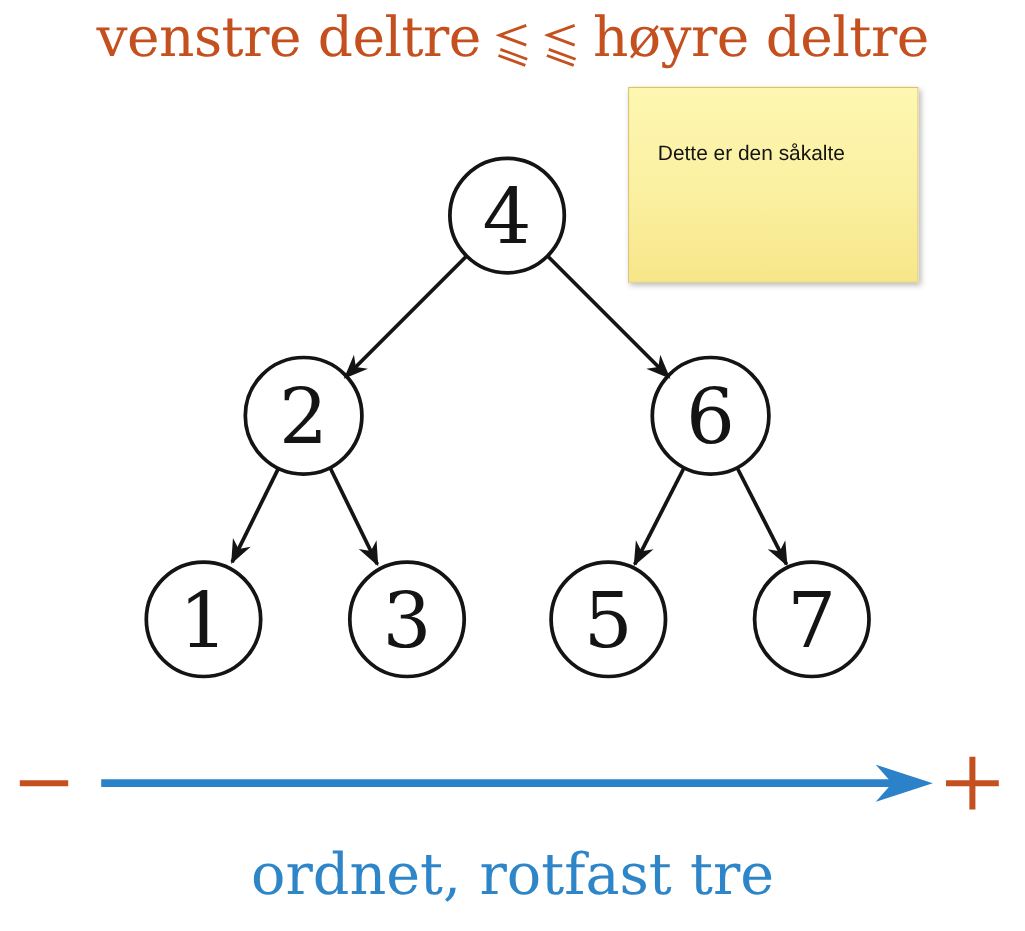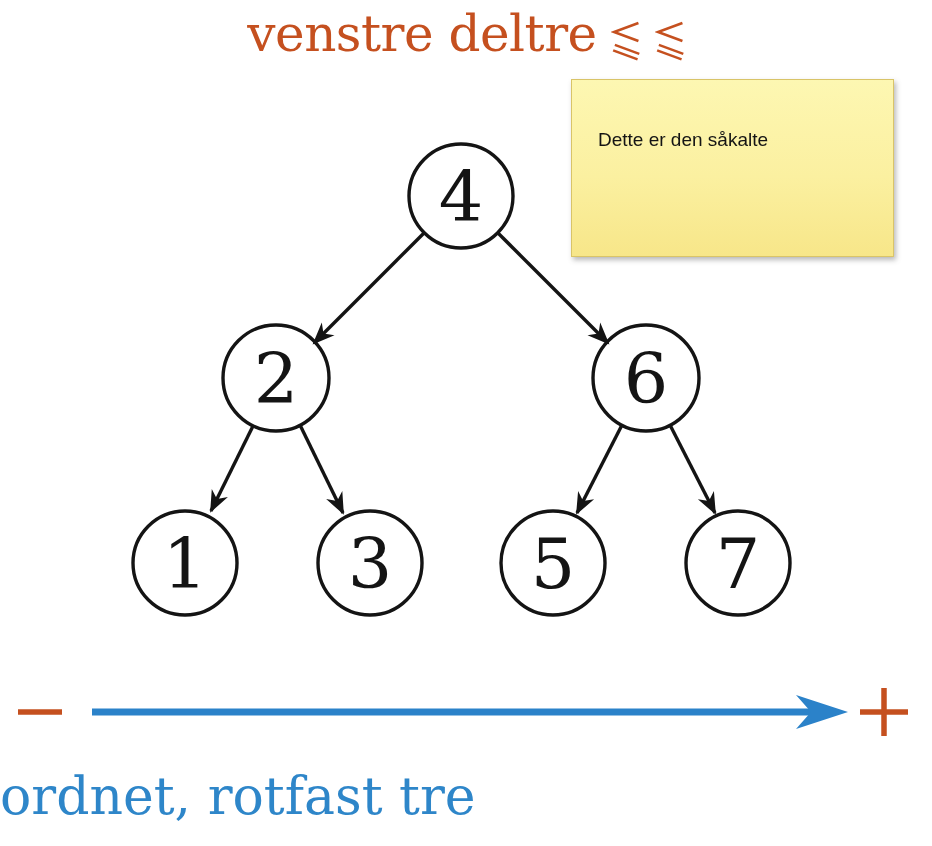--- a/index.html
+++ b/index.html
@@ -10,61 +10,62 @@
   
   .title{
     position:absolute;top:-2px;left:0;width:932px;height:72px;
     display:flex;justify-content:center;align-items:center;gap:14px;
     color:#c5501f;font-size:50px;line-height:58px;letter-spacing:-0.5px;
     white-space:nowrap;
   }
   .leq-svg{width:30px;height:42px;transform:translateY(7px);flex:0 0 auto;}
   
   .note{
-    position:absolute;left:571px;top:79px;width:323px;height:178px;
+    position:absolute;left:571px;top:79px;width:264px;height:178px;
     box-sizing:border-box;border:1px solid #d9c468;
     background:linear-gradient(180deg,#fdf7b2 0%,#fbf0a0 55%,#f7e689 100%);
     box-shadow:2px 3px 5px rgba(100,100,100,0.45);
     padding:49px 10px 12px 26px;
     font-family:"Liberation Sans","DejaVu Sans",sans-serif;
     font-size:19px;line-height:22px;color:#141414;
   }
   
   .tree-svg{position:absolute;left:0;top:0;width:932px;height:846px;}
   .node-circle{fill:#ffffff;stroke:#141414;stroke-width:3.4px;}
   .node-label{
     font-family:"DejaVu Serif",serif;font-size:70px;fill:#141414;
     text-anchor:middle;
   }
   .edge{stroke:#141414;stroke-width:3.4px;}
   
   .axis-svg{position:absolute;left:0;top:655px;width:932px;height:120px;}
   .axis-label{
     position:absolute;top:763px;left:0;width:932px;height:70px;
-    text-align:left;font-size:52px;line-height:66px;color:#2e86c9;
+    text-align:center;font-size:52px;line-height:66px;color:#2e86c9;
     white-space:nowrap;
   }
 </style>
 </head>
 <body>
 
 <div class="canvas">
 
   <div class="title">
     <span>venstre deltre</span>
     <svg class="leq-svg" viewBox="0 0 35 48" aria-label="⩽">
       <polyline points="32,3 3.5,13.5 32,24" fill="none" stroke="#c5501f" stroke-width="3.1"></polyline>
       <line x1="4.5" y1="28.5" x2="33" y2="39" stroke="#c5501f" stroke-width="2.9"></line>
       <line x1="2.5" y1="35" x2="31" y2="45.5" stroke="#c5501f" stroke-width="2.9"></line>
     </svg>
     <svg class="leq-svg" viewBox="0 0 35 48" aria-label="⩽">
       <polyline points="32,3 3.5,13.5 32,24" fill="none" stroke="#c5501f" stroke-width="3.1"></polyline>
       <line x1="4.5" y1="28.5" x2="33" y2="39" stroke="#c5501f" stroke-width="2.9"></line>
       <line x1="2.5" y1="35" x2="31" y2="45.5" stroke="#c5501f" stroke-width="2.9"></line>
     </svg>
+    <span>høyre deltre</span>
   </div>
 
   <div class="note">
     <div>Dette er den såkalte</div>
   </div>
 
   <svg class="tree-svg" viewBox="0 0 932 846">
     <defs>
       <marker id="ah" viewBox="0 0 12 10" refX="10.5" refY="5" markerWidth="24" markerHeight="20" orient="auto" markerUnits="userSpaceOnUse">
         <path d="M0.5,0.5 L11.5,5 L0.5,9.5 L3.8,5 Z" fill="#141414"></path>

